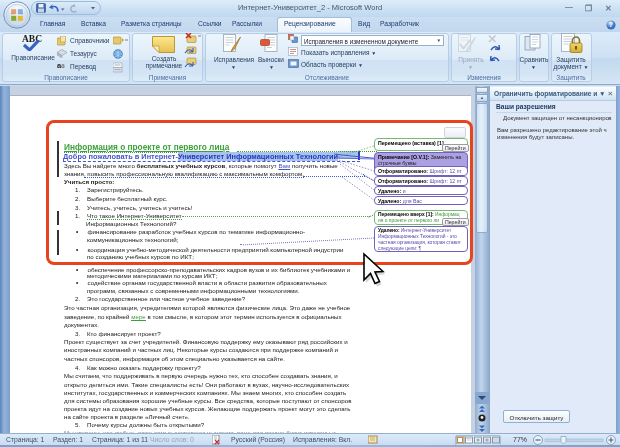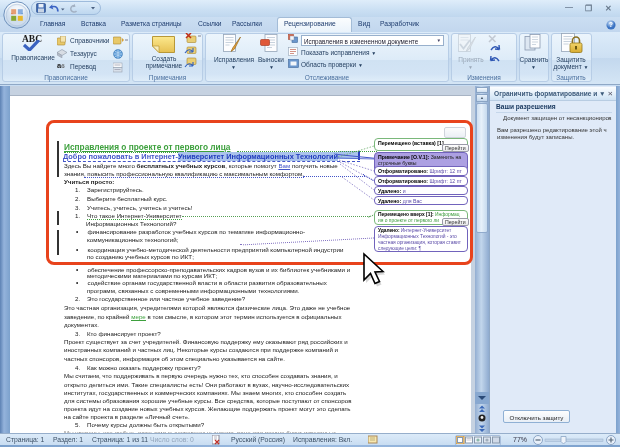--- a/index.html
+++ b/index.html
@@ -43,20 +43,21 @@
 .balloon{left:374px;width:94px;border:1px solid #7163bc;border-radius:4px;background:#fff;font-size:5.2px;color:#5b4ba8;padding:1px 3px;line-height:6px;z-index:5;}
 .balloon b{color:#000;font-weight:bold;}
 .gballoon{border-color:#7ab87a;color:#3a9a3a;}
 .goto{position:absolute;background:linear-gradient(#fefefe,#e8e8ea);border:1px solid #9a9aa8;border-radius:2px;font-size:5.2px;color:#333;padding:0 2px;z-index:6;}
 </style></head>
 <body>
 <div id="win">
 
 <div class="ab" id="titlebar"></div>
 <div class="ab" id="qat"></div>
+<div class="ab" id="title">Интернет-Университет_2  -  Microsoft Word</div>
 <div class="ab wbtn" style="left:565px;top:2px;">—</div>
 <div class="ab wbtn" style="left:585px;">❐</div>
 <div class="ab wbtn" style="left:605px;">✕</div>
 
 <svg class="ab" style="left:3px;top:1px;z-index:10;" width="28" height="28" viewBox="0 0 28 28">
 <defs>
 <linearGradient id="orb1" x1="0" y1="0" x2="0" y2="1">
           <stop offset="0" stop-color="#fbfdfe"></stop>
           <stop offset="0.5" stop-color="#d8e6f4"></stop>
           <stop offset="1" stop-color="#b8cee6"></stop>
@@ -302,21 +303,21 @@
       <path d="M75.5 5 h5 M78 2.5 v5" stroke="#567" stroke-width="1.2"></path>
 </svg>
 <div class="ab" style="left:0;top:444.5px;width:620px;height:2.5px;background:linear-gradient(90deg,#7ba0cc,#9dbce2,#7ba0cc);z-index:40;"></div>
 
 <div class="ab" style="left:10px;top:95px;width:461px;height:338px;overflow:hidden;" id="doc">
 
  <div class="ab chbar" style="left:47px;top:46px;height:36px;"></div>
  <div class="ab chbar" style="left:47px;top:116px;height:14px;"></div>
  <div class="ab chbar" style="left:47px;top:135px;height:25px;"></div>
 
- <div class="ab nw" style="left:54px;top:47px;font-size:8.3px;font-weight:bold;color:#3da03d;text-decoration:underline;border-bottom:1px dotted #3da03d;">Исправления о проекте от первого лица</div>
+ <div class="ab nw" style="left:54px;top:47px;font-size:8.3px;font-weight:bold;color:#3da03d;text-decoration:underline;border-bottom:1px dotted #3da03d;">Информация о проекте от первого лица</div>
 
  <div class="ab nw" style="left:53px;top:56px;font-size:7.4px;font-weight:bold;color:#4355c8;border-bottom:1px dashed #4355c8;">Добро пожаловать в Интернет-<span style="background:#aac3ec;color:#1f3bbd;">Университет Информационных Технологий</span><span style="background:#aac3ec;display:inline-block;width:20px;height:8px;"></span><span style="display:inline-block;width:1.5px;height:9px;background:#2a3fc0;vertical-align:-1px;"></span></div>
 
  <div class="ab nw doc" style="left:54px;top:66.5px;">Здесь Вы найдете много <b>бесплатных учебных курсов</b>, которые помогут <span style="color:#4355c8;text-decoration:underline;">Вам</span> получить новые</div>
  <div class="ab nw doc" style="left:54px;top:75px;">знания<span style="border-bottom:1px dotted #4355c8;">, повысить профессиональную квалификацию с максимальным комфортом.</span></div>
  <div class="ab nw doc" style="left:54px;top:82.5px;font-weight:bold;">Учиться просто:</div>
 
  <div class="ab nw doc" style="left:65px;top:91px;"><span class="num">1.</span>Зарегистрируйтесь.</div>
  <div class="ab nw doc" style="left:65px;top:99.6px;"><span class="num">2.</span>Выберите бесплатный курс.</div>
  <div class="ab nw doc" style="left:65px;top:108.5px;"><span class="num">3.</span>Учитесь, учитесь, учитесь и учитесь!</div>

